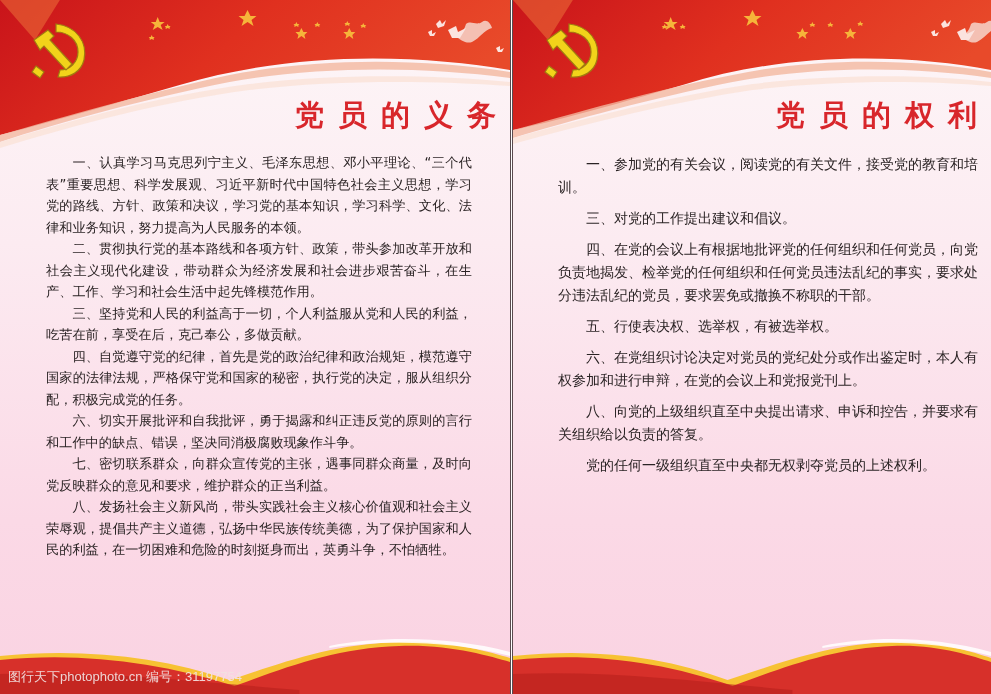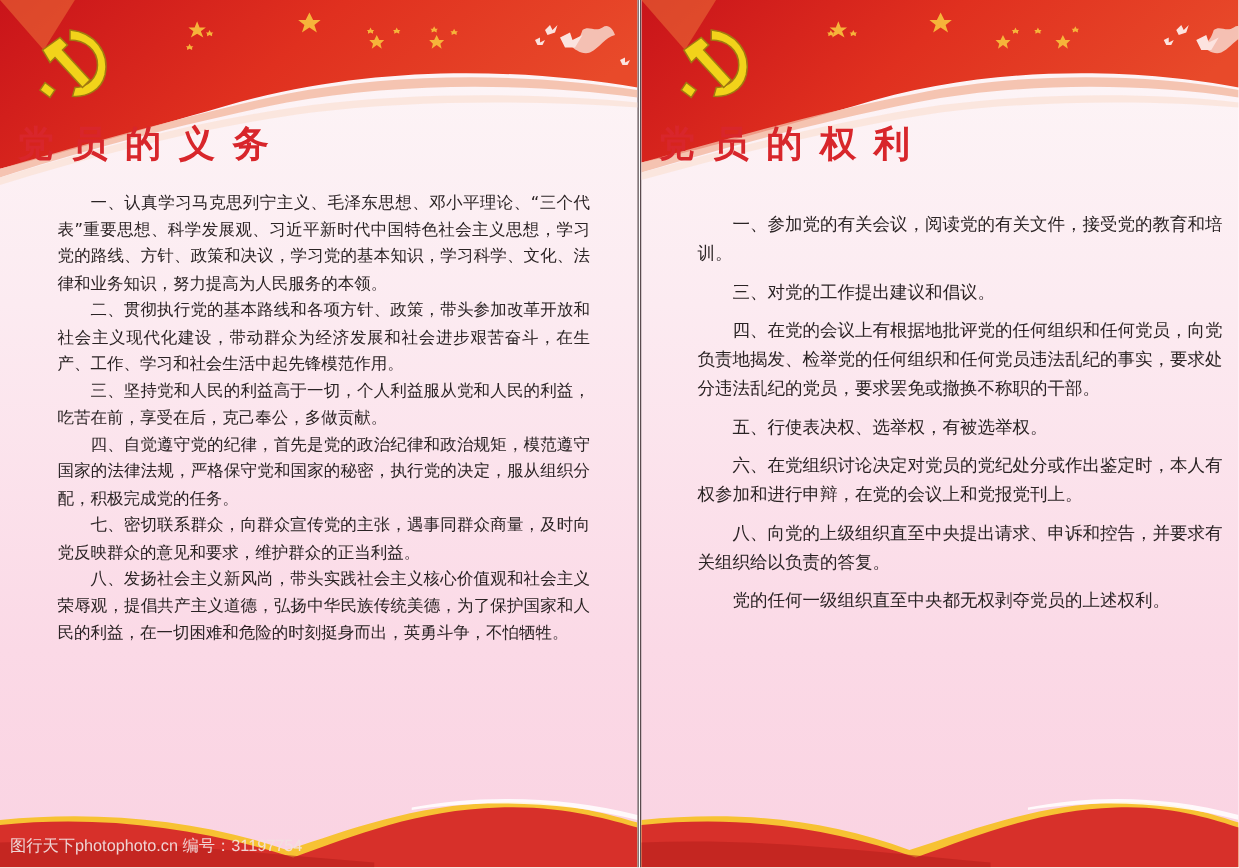--- a/index.html
+++ b/index.html
@@ -14,32 +14,32 @@
   .panel.right { left: 512px; width: 479px; border-left: 1px solid #5a4a4e; }
 
   .header-bg { position: absolute; left: 0; top: 0; width: 100%; height: 150px; }
   .footer-bg { position: absolute; left: 0; bottom: 0; width: 100%; height: 60px; }
 
   .emblem { position: absolute; left: 26px; top: 20px; width: 68px; height: 62px; }
   .doves { position: absolute; right: 4px; top: 14px; width: 80px; height: 44px; }
 
   .title {
     position: absolute; top: 96px; left: 0; width: 100%;
-    text-align: left; color: #d8262b;
+    text-align: right; color: #d8262b;
     font-size: 29px; font-weight: bold; letter-spacing: 14px;
     text-indent: 14px;
     font-family: "DejaVu Sans", sans-serif;
   }
 
   .content {
     position: absolute; left: 46px; width: 426px; top: 152px;
     color: #2a2324; font-size: 13.2px; line-height: 21.5px;
     text-align: justify;
   }
-  .panel.right .content { left: 556px; margin-top: 16px; }
+  .panel.right .content { left: 556px; }
   .panel.right .content { left: 45px; width: 420px; top: 153px; font-size: 14px; line-height: 23px; }
   .para { text-indent: 2em; }
   .panel.right .para { margin-bottom: 8px; }
 
   .watermark {
     position: absolute; left: 8px; bottom: 8px;
     color: #f3e2e2; font-size: 13px; letter-spacing: 0px;
     font-family: "Liberation Sans", sans-serif;
     opacity: 0.92;
   }
@@ -92,20 +92,21 @@
     </g>
   </svg>
 
   <h1 class="title">党员的义务</h1>
 
   <div class="content">
     <p class="para">一、认真学习马克思列宁主义、毛泽东思想、邓小平理论、“三个代表”重要思想、科学发展观、习近平新时代中国特色社会主义思想，学习党的路线、方针、政策和决议，学习党的基本知识，学习科学、文化、法律和业务知识，努力提高为人民服务的本领。</p>
     <p class="para">二、贯彻执行党的基本路线和各项方针、政策，带头参加改革开放和社会主义现代化建设，带动群众为经济发展和社会进步艰苦奋斗，在生产、工作、学习和社会生活中起先锋模范作用。</p>
     <p class="para">三、坚持党和人民的利益高于一切，个人利益服从党和人民的利益，吃苦在前，享受在后，克己奉公，多做贡献。</p>
     <p class="para">四、自觉遵守党的纪律，首先是党的政治纪律和政治规矩，模范遵守国家的法律法规，严格保守党和国家的秘密，执行党的决定，服从组织分配，积极完成党的任务。</p>
+    <p class="para">六、切实开展批评和自我批评，勇于揭露和纠正违反党的原则的言行和工作中的缺点、错误，坚决同消极腐败现象作斗争。</p>
     <p class="para">七、密切联系群众，向群众宣传党的主张，遇事同群众商量，及时向党反映群众的意见和要求，维护群众的正当利益。</p>
     <p class="para">八、发扬社会主义新风尚，带头实践社会主义核心价值观和社会主义荣辱观，提倡共产主义道德，弘扬中华民族传统美德，为了保护国家和人民的利益，在一切困难和危险的时刻挺身而出，英勇斗争，不怕牺牲。</p>
   </div>
 
   <svg class="footer-bg" viewBox="0 0 511 60" preserveAspectRatio="none">
     <path d="M0,22 C80,14 160,22 230,46 C280,30 330,10 400,8 C450,6 490,18 511,24 V60 H0 Z" fill="#f7c233"></path>
     <path d="M0,26 C80,18 160,28 235,52 C285,34 335,14 400,12 C450,10 490,22 511,28 V60 H0 Z" fill="#d7302a"></path>
     <path d="M0,40 C100,36 200,48 300,56 L300,60 L0,60 Z" fill="#b81f1d" opacity="0.6"></path>
     <path d="M330,14 C380,6 450,6 511,22 L511,18 C450,2 380,2 330,12 Z" fill="#ffffff" opacity="0.85"></path>
   </svg>

